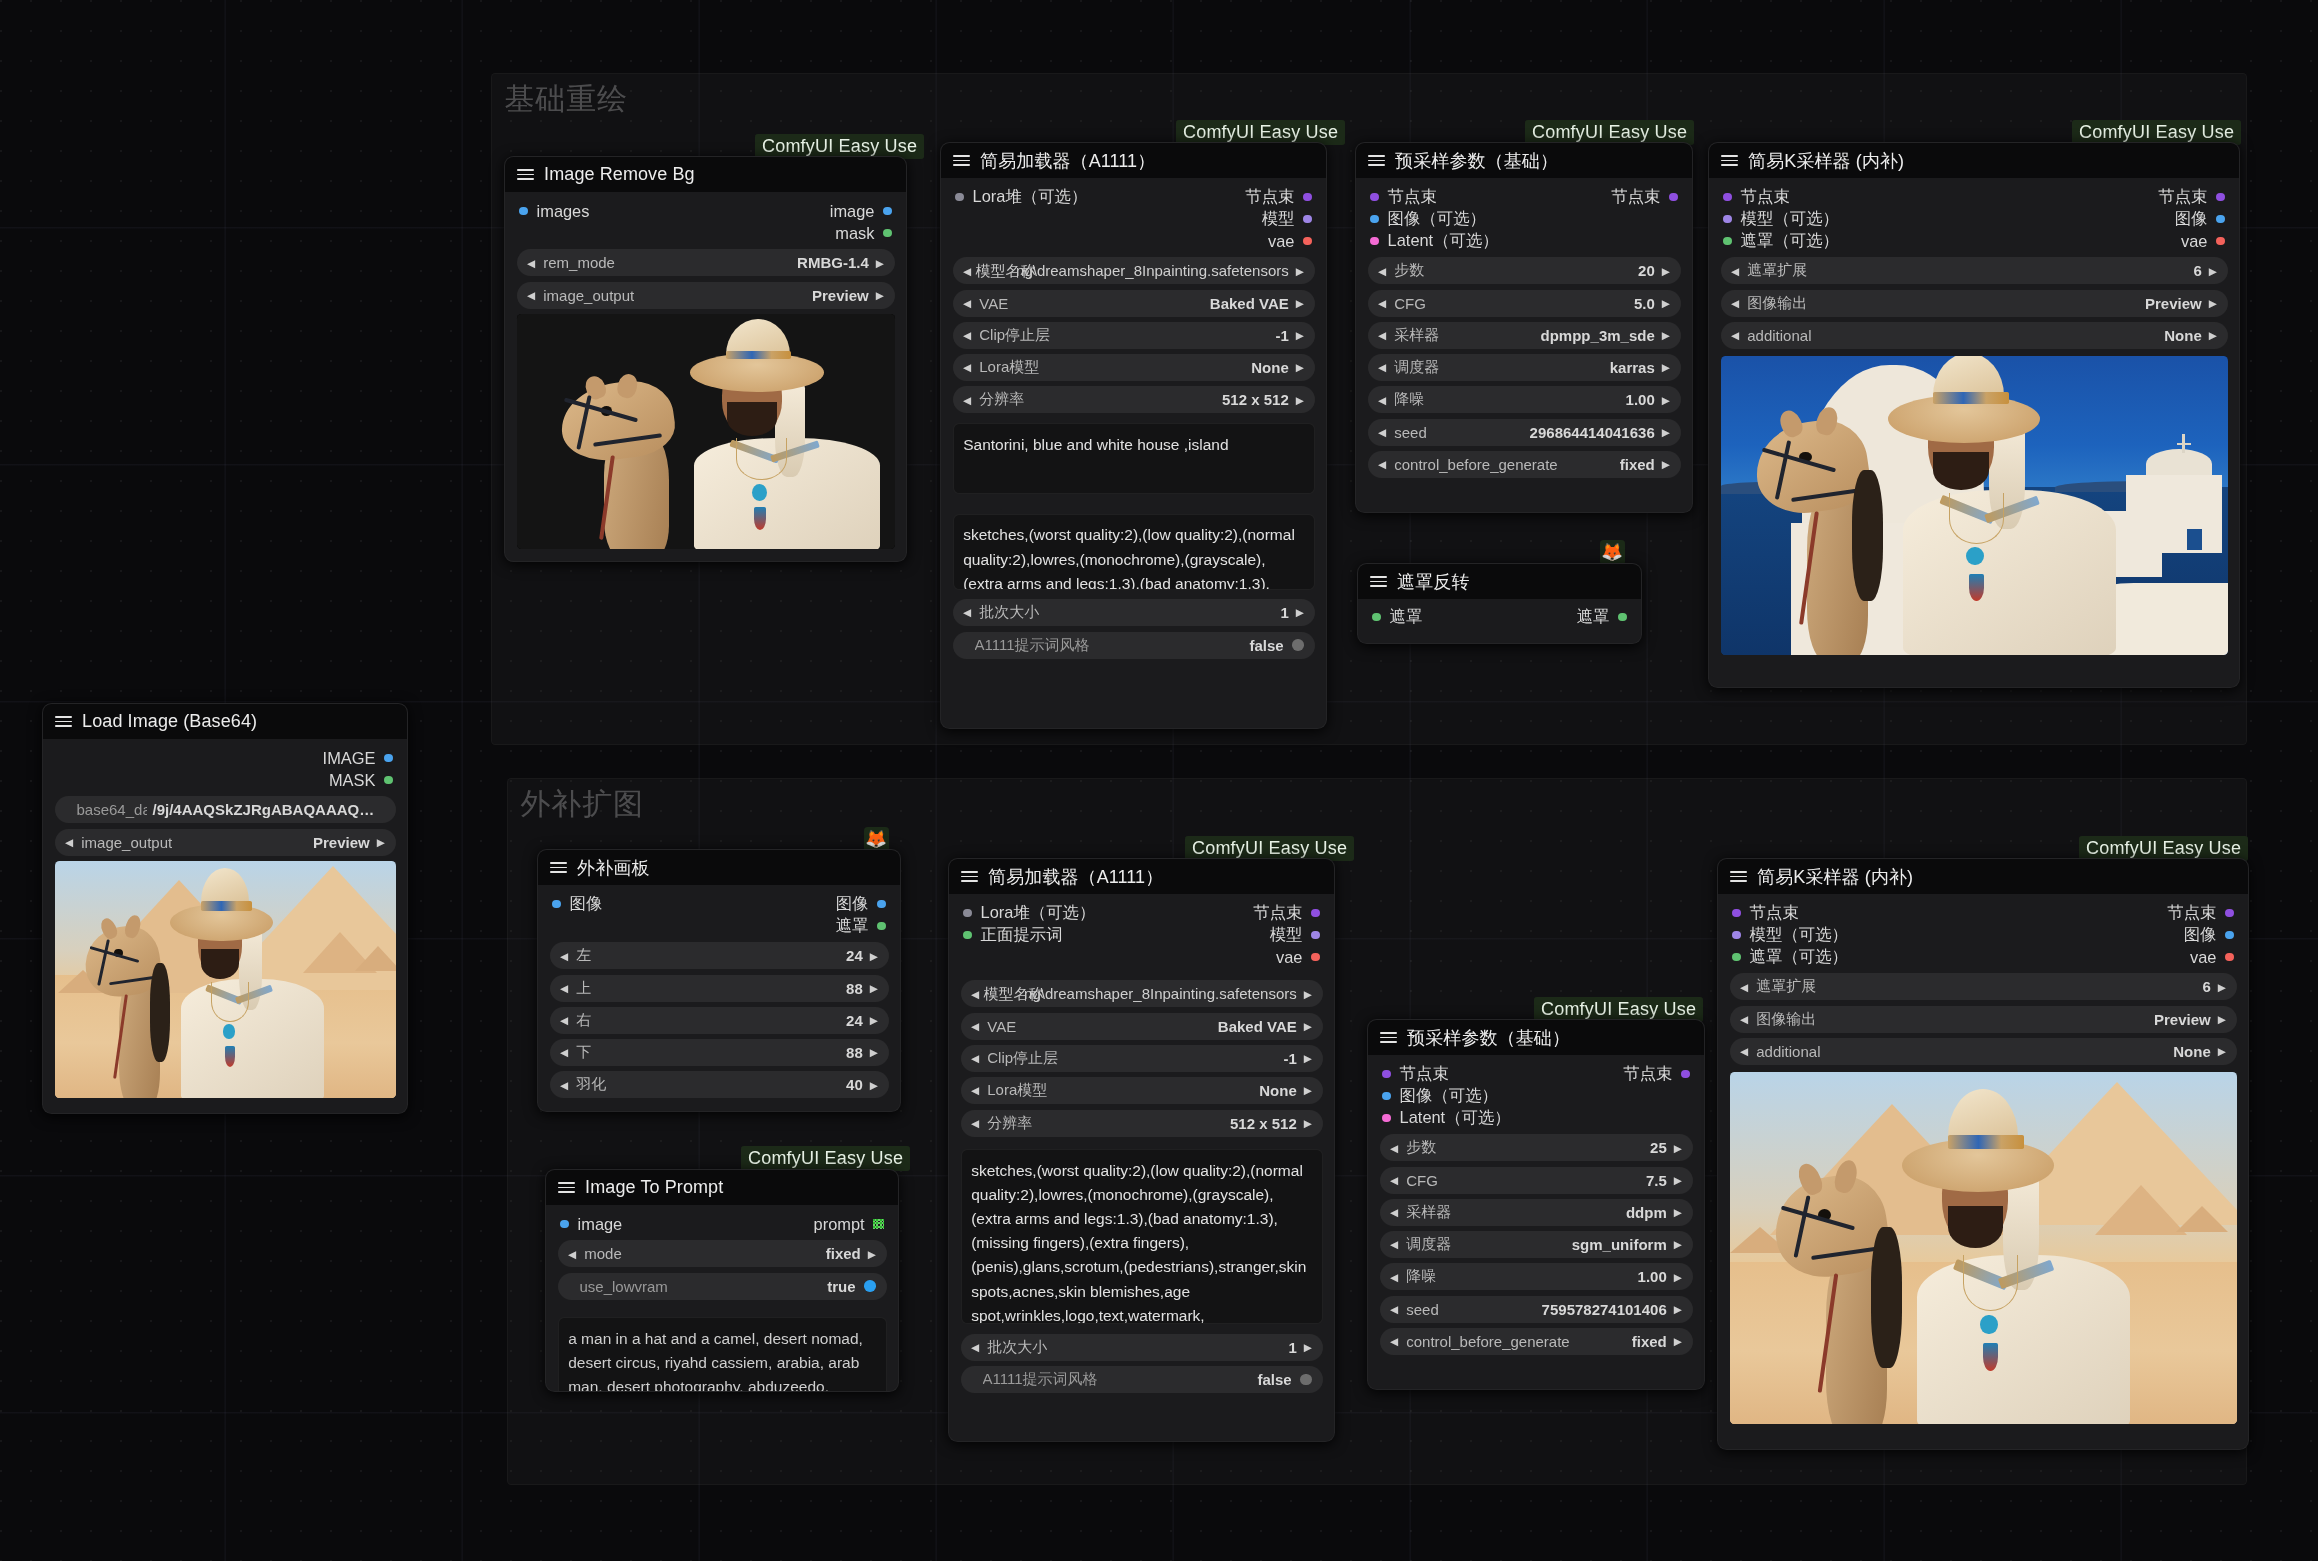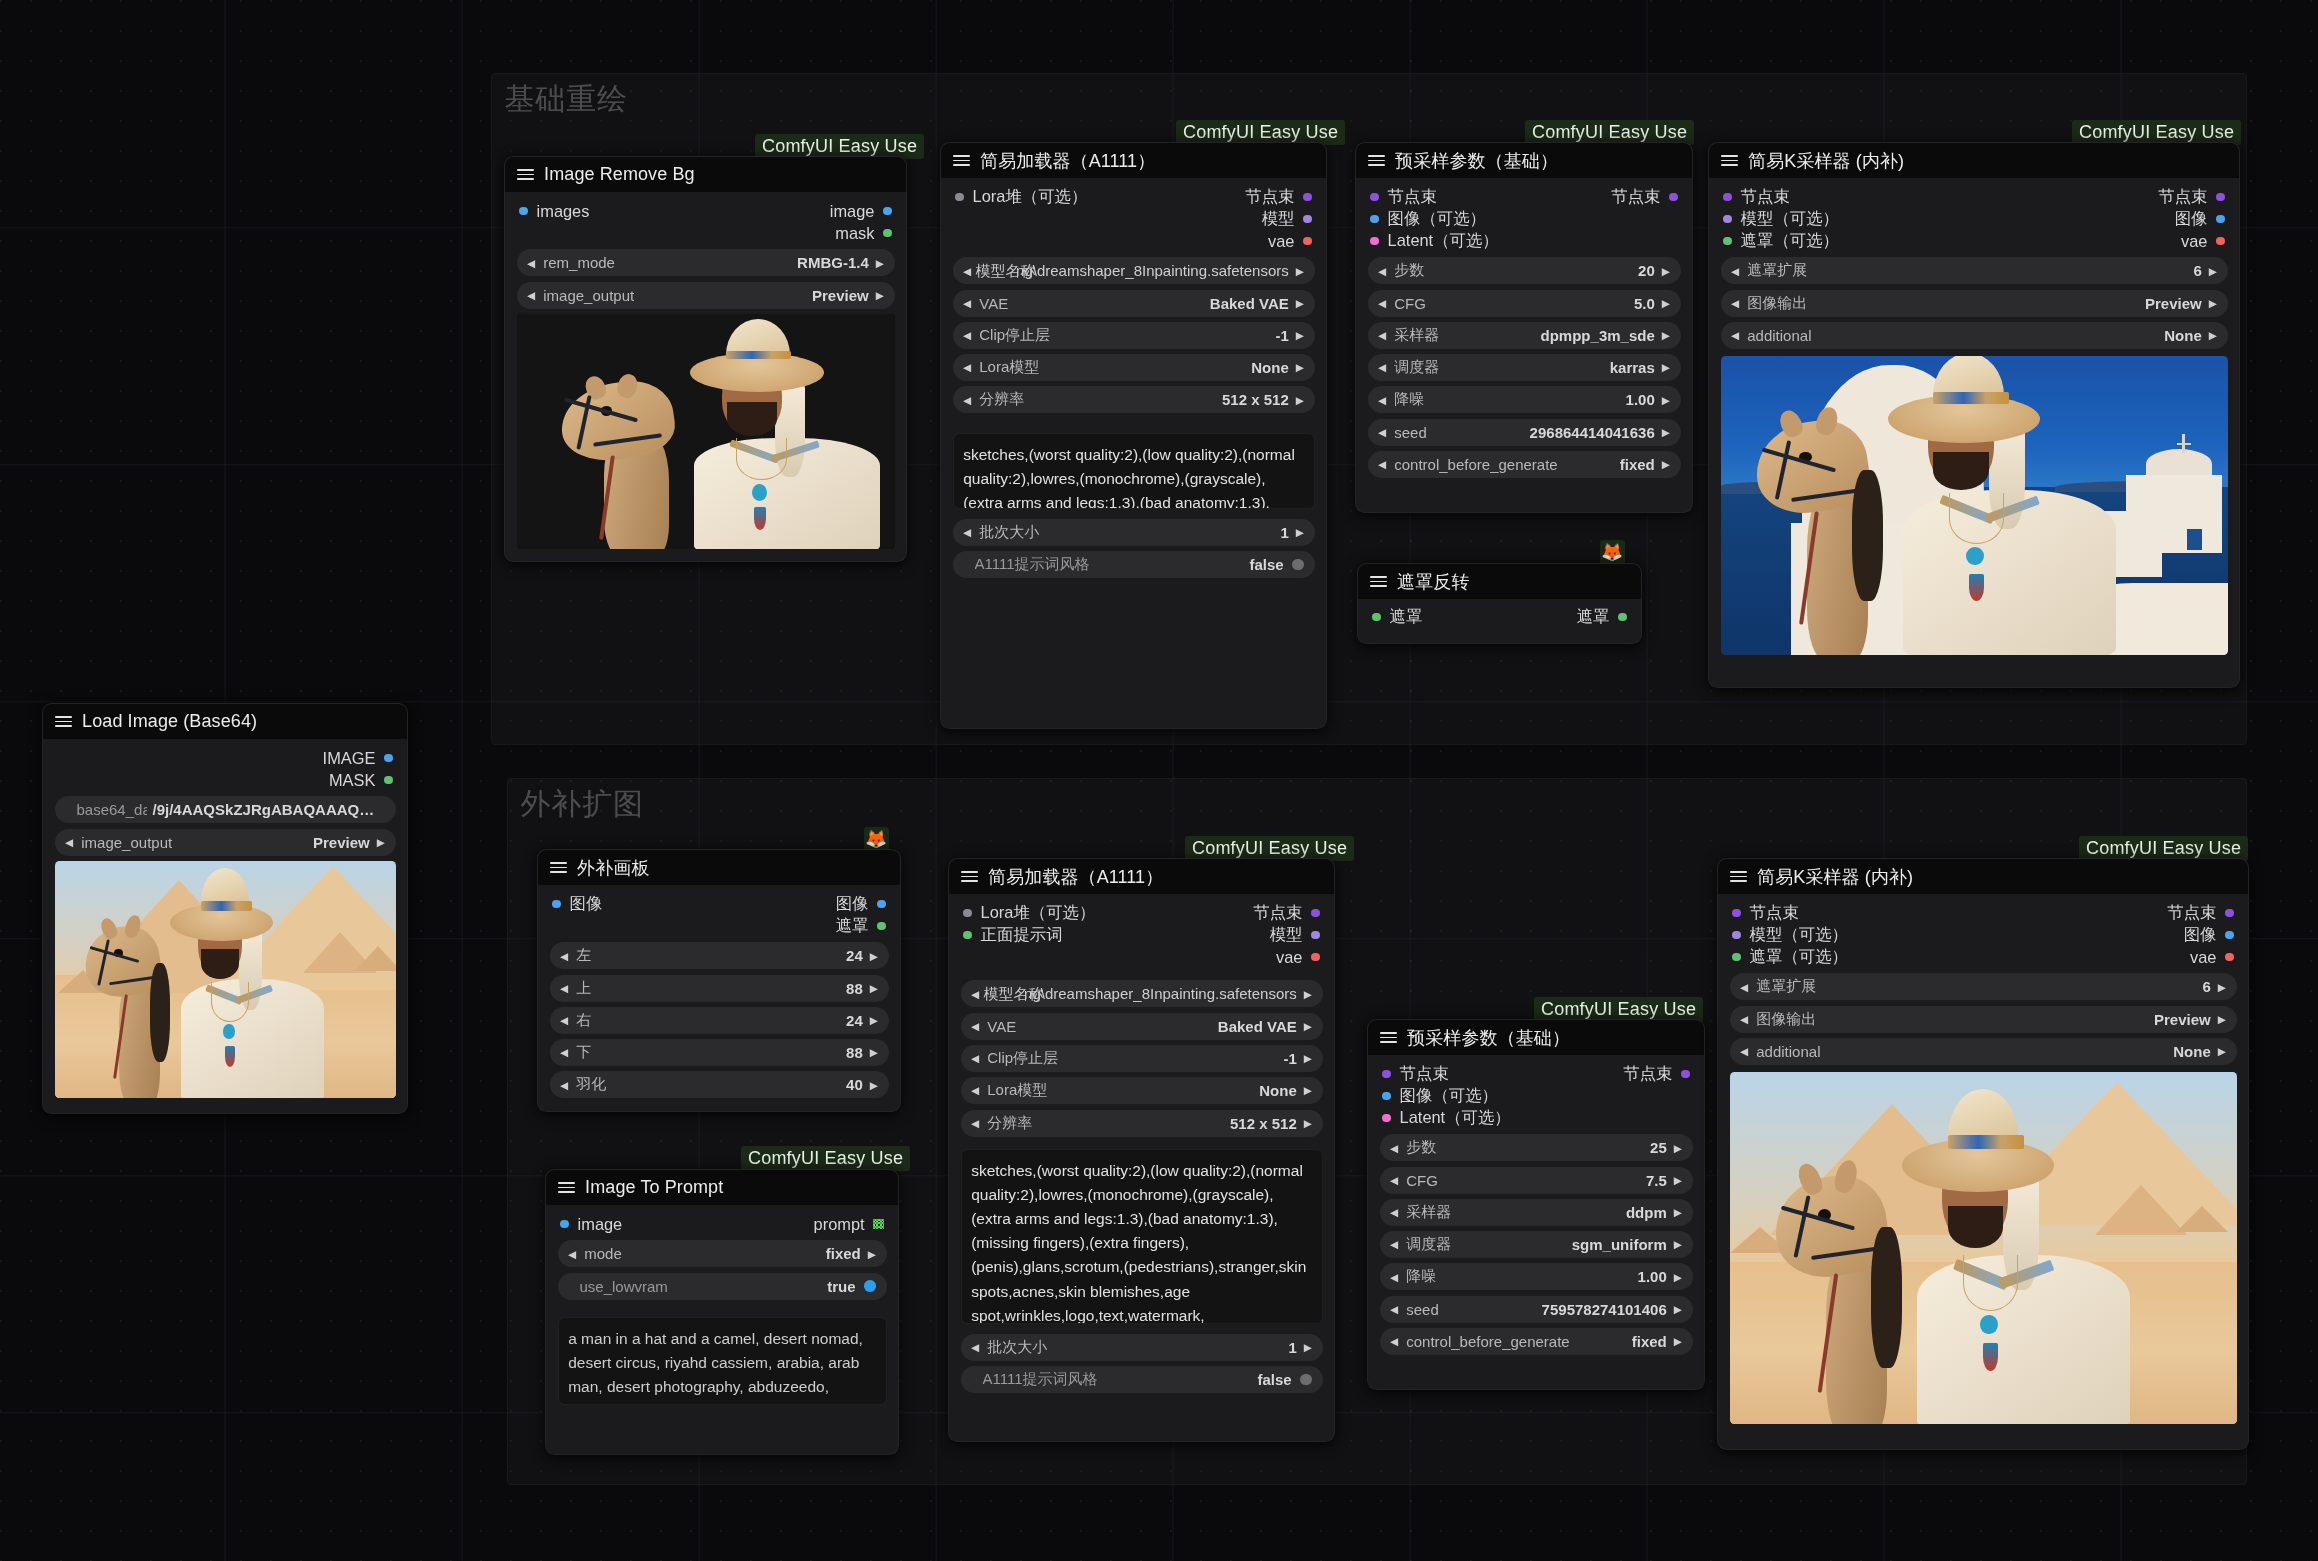--- a/index.html
+++ b/index.html
@@ -425,20 +425,21 @@
         <span class="wname">Lora模型</span>
         <span class="wval">None</span>
         <span class="arr arr-r">▶</span>
       </div>
       <div class="widget">
         <span class="arr">◀</span>
         <span class="wname">分辨率</span>
         <span class="wval">512 x 512</span>
         <span class="arr arr-r">▶</span>
       </div>
+      <div class="textarea" style="height:71px;">Santorini, blue and white house ,island</div>
       <div class="textarea" style="height:76px; margin-top:19.4px;">sketches,(worst quality:2),(low quality:2),(normal quality:2),lowres,(monochrome),(grayscale),(extra arms and legs:1.3),(bad anatomy:1.3),(missing fingers),(extra</div>
       <div class="widget" style="margin-top:8.8px;">
         <span class="arr">◀</span>
         <span class="wname">批次大小</span>
         <span class="wval">1</span>
         <span class="arr arr-r">▶</span>
       </div>
       <div class="widget noarrow">
         <span class="wname fade">A1111提示词风格</span>
         <span class="wval">false</span>
@@ -764,21 +765,21 @@
       <div class="widget">
         <span class="arr">◀</span>
         <span class="wname">羽化</span>
         <span class="wval">40</span>
         <span class="arr arr-r">▶</span>
       </div>
     </div>
   </div>
 
   <div class="node-badge" style="left:741px; top:1146px;">ComfyUI Easy Use</div>
-  <div class="node" style="left:545px; top:1169px; width:354px; height:286px;">
+  <div class="node" style="left:545px; top:1169px; width:354px; height:223px;">
     <div class="node-header">
       <span class="burger">
           <i></i>
           <i></i>
           <i></i>
         </span>
       <span class="node-title">Image To Prompt</span>
     </div>
     <div class="node-body">
       <div class="slot-row">

